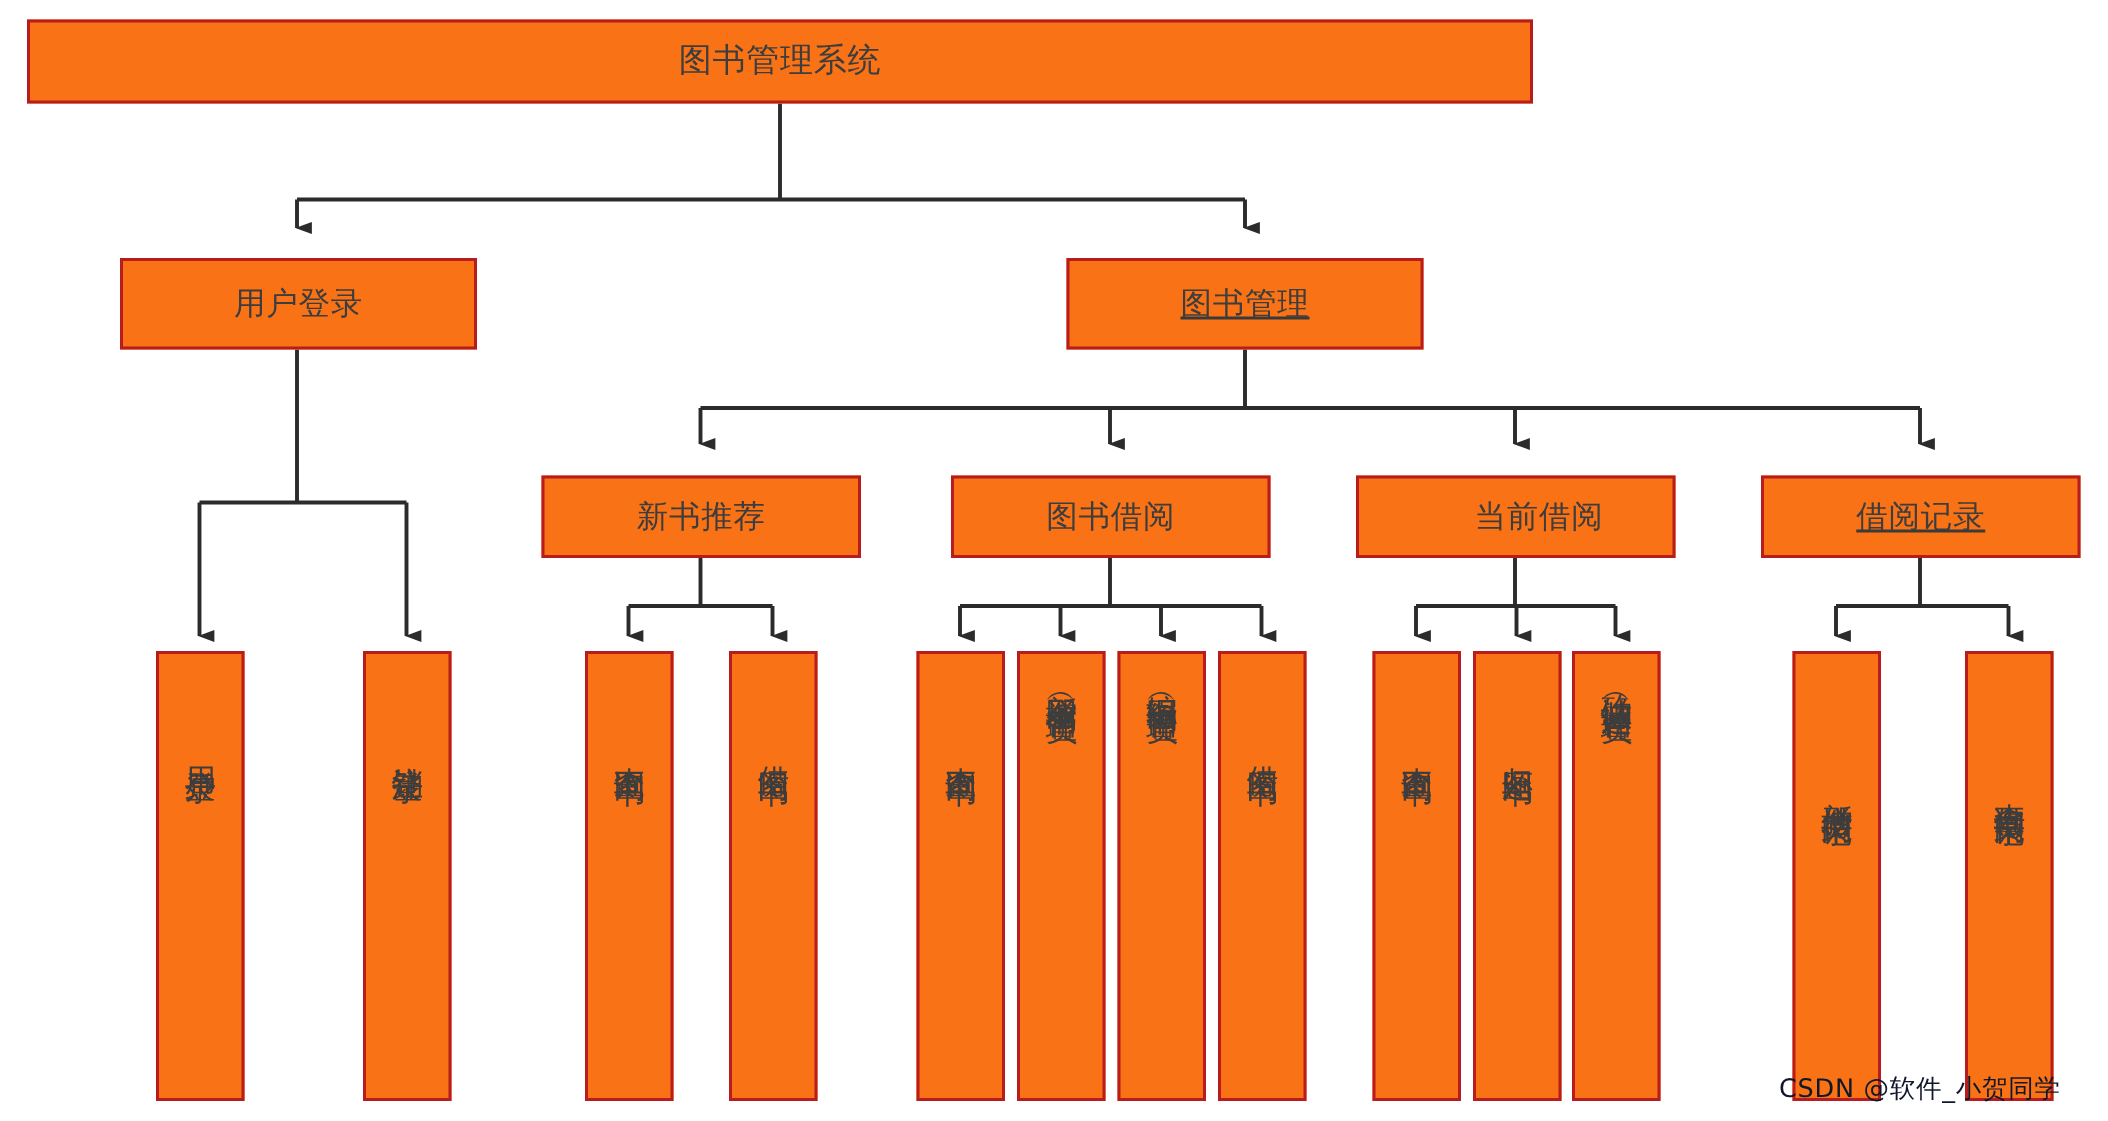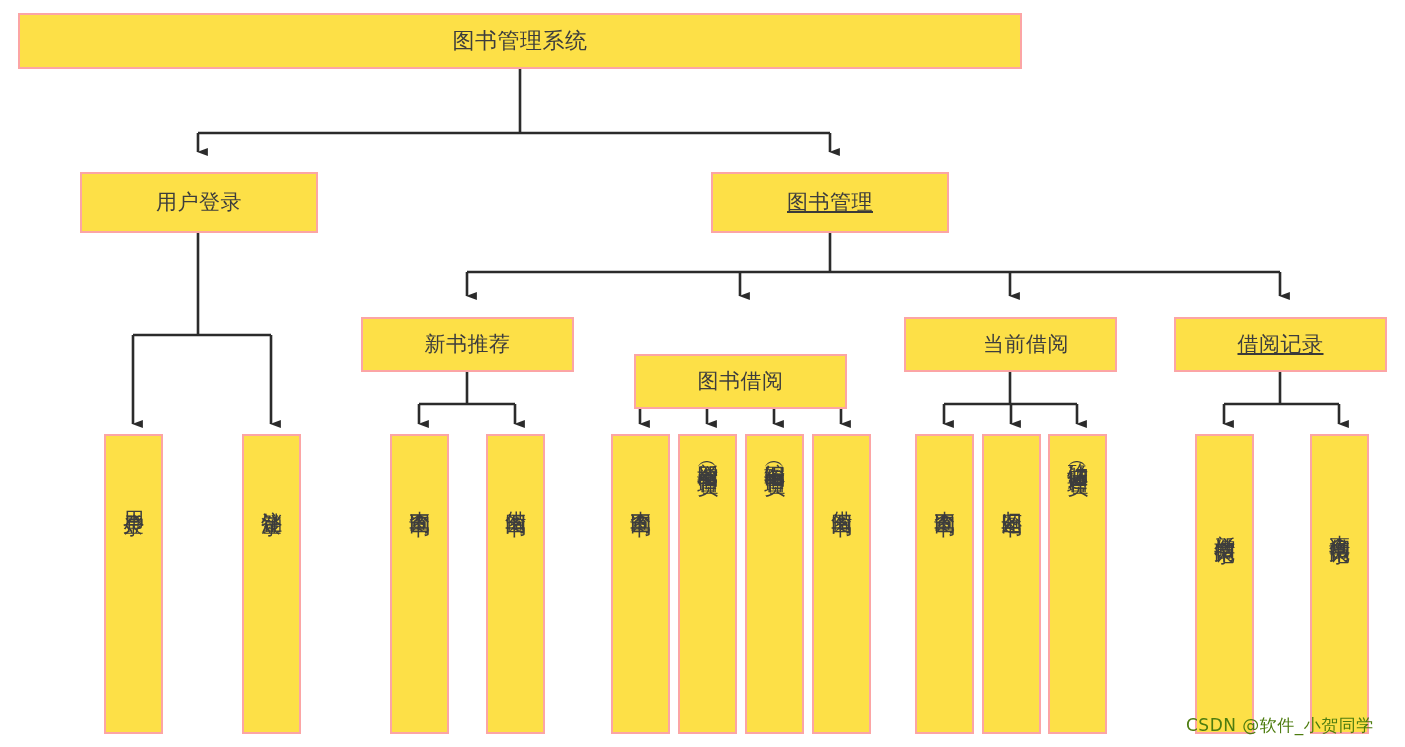--- a/index.html
+++ b/index.html
@@ -22,22 +22,22 @@
     position: absolute;
     left: 0;
     top: 0;
     width: 1405px;
     height: 747px;
     pointer-events: none;
   }
   .node {
     position: absolute;
     box-sizing: border-box;
-    background: #fde047;
-    border: 2px solid #fca5a5;
+    background: #f97316;
+    border: 2px solid #b91c1c;
     display: flex;
     align-items: center;
     justify-content: center;
     color: #3a3a3a;
     z-index: 2;
   }
   .node-label {
     display: block;
     text-align: center;
     line-height: 1.12;
@@ -73,21 +73,21 @@
     padding-top: 58px;
   }
   .node.vert.low-text {
     padding-top: 82px;
   }
   .watermark {
     position: absolute;
     left: 1186px;
     top: 714px;
     font-size: 17px;
-    color: #4d7c0f;
+    color: #0f172a;
     letter-spacing: 0.5px;
     white-space: nowrap;
     z-index: 5;
     font-family: "DejaVu Sans", "Liberation Sans", sans-serif;
   }
 </style>
 </head>
 <body>
 
 <div id="diagram-canvas">
@@ -151,21 +151,21 @@
   </div>
 
   <div class="node horiz" style="left:711px; top:172px; width:238px; height:61px;text-decoration:underline;">
     <span class="node-label">图书管理</span>
   </div>
 
   <div class="node horiz" style="left:361px; top:317px; width:213px; height:55px;">
     <span class="node-label">新书推荐</span>
   </div>
 
-  <div class="node horiz" style="left:634px; top:317px; width:213px; height:55px;margin-top:37px;">
+  <div class="node horiz" style="left:634px; top:317px; width:213px; height:55px;">
     <span class="node-label">图书借阅</span>
   </div>
 
   <div class="node horiz" style="left:904px; top:317px; width:213px; height:55px;padding-left:31px;">
     <span class="node-label">当前借阅</span>
   </div>
 
   <div class="node horiz" style="left:1174px; top:317px; width:213px; height:55px;text-decoration:underline;">
     <span class="node-label">借阅记录</span>
   </div>

